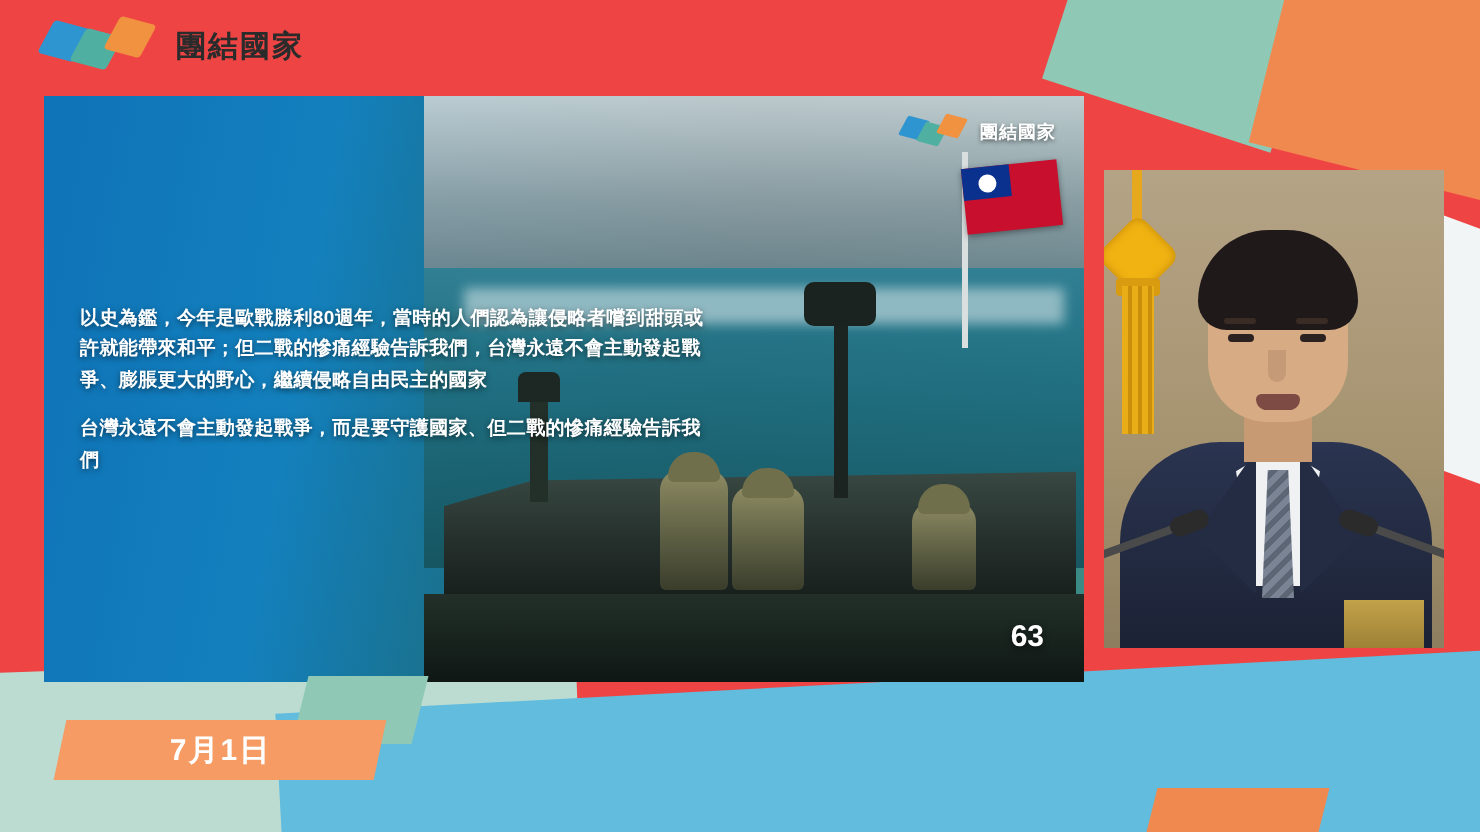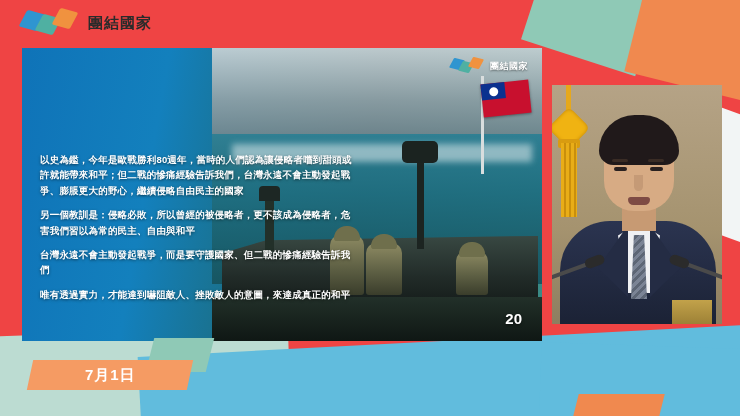--- a/index.html
+++ b/index.html
@@ -418,26 +418,24 @@
         <i class="bm1"></i>
           <i class="bm2"></i>
           <i class="bm3"></i>
       </span>
       <span class="slide-brand-name">團結國家</span>
     </div>
 
 
     <div class="slide-body">
       <p>以史為鑑，今年是歐戰勝利80週年，當時的人們認為讓侵略者嚐到甜頭或許就能帶來和平；但二戰的慘痛經驗告訴我們，台灣永遠不會主動發起戰爭、膨脹更大的野心，繼續侵略自由民主的國家</p>
-      <p>另一個教訓是：侵略必敗，所以曾經的被侵略者，更不該成為侵略者，危害我們習以為常的民主、自由與和平</p>
       <p>台灣永遠不會主動發起戰爭，而是要守護國家、但二戰的慘痛經驗告訴我們</p>
-      <p>唯有透過實力，才能達到嚇阻敵人、挫敗敵人的意圖，來達成真正的和平</p>
     </div>
 
-    <div class="page-num">20</div>
+    <div class="page-num">63</div>
   </div>
 
   <div class="video">
     <div class="v-wall"></div>
     <div class="v-knot-cord"></div>
     <div class="v-knot"></div>
     <div class="v-tassel-cap"></div>
     <div class="v-tassel"></div>
     <div class="v-suit"></div>
     <div class="v-shirt"></div>

